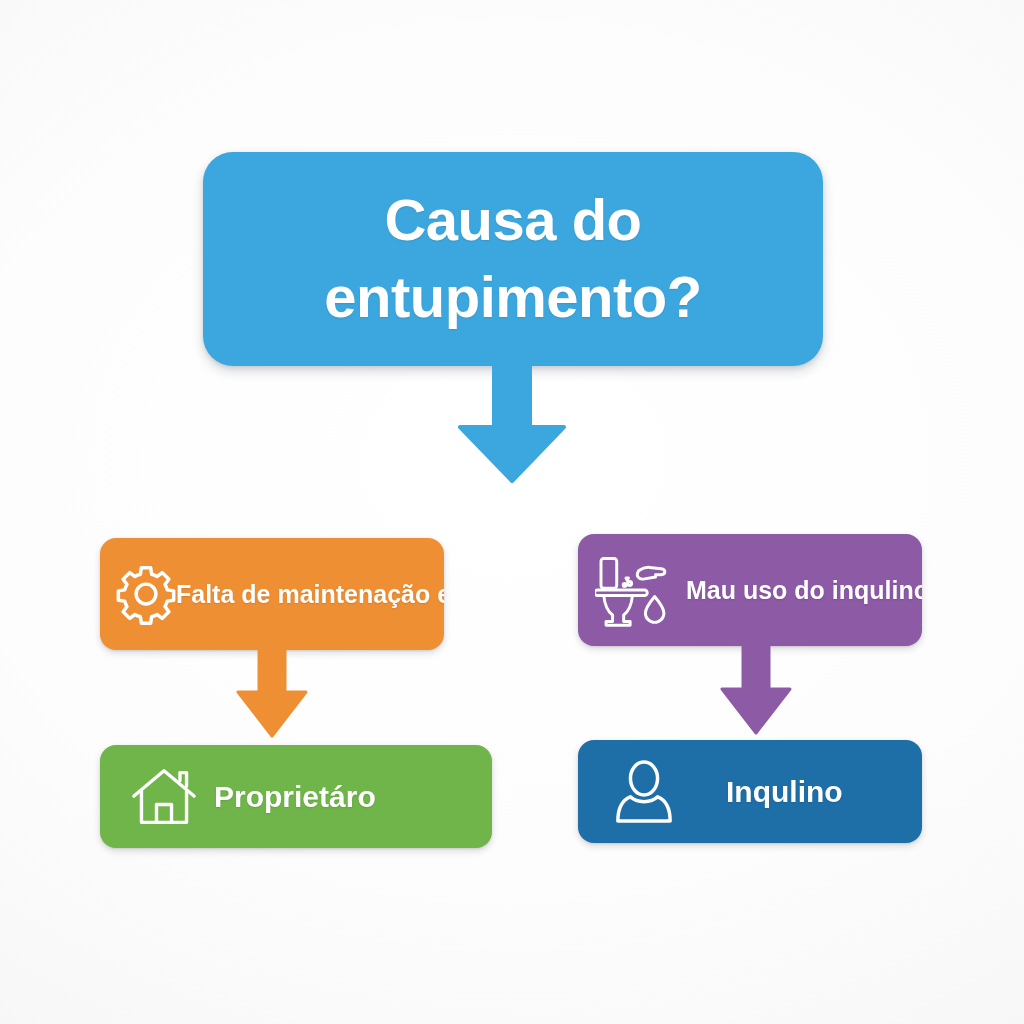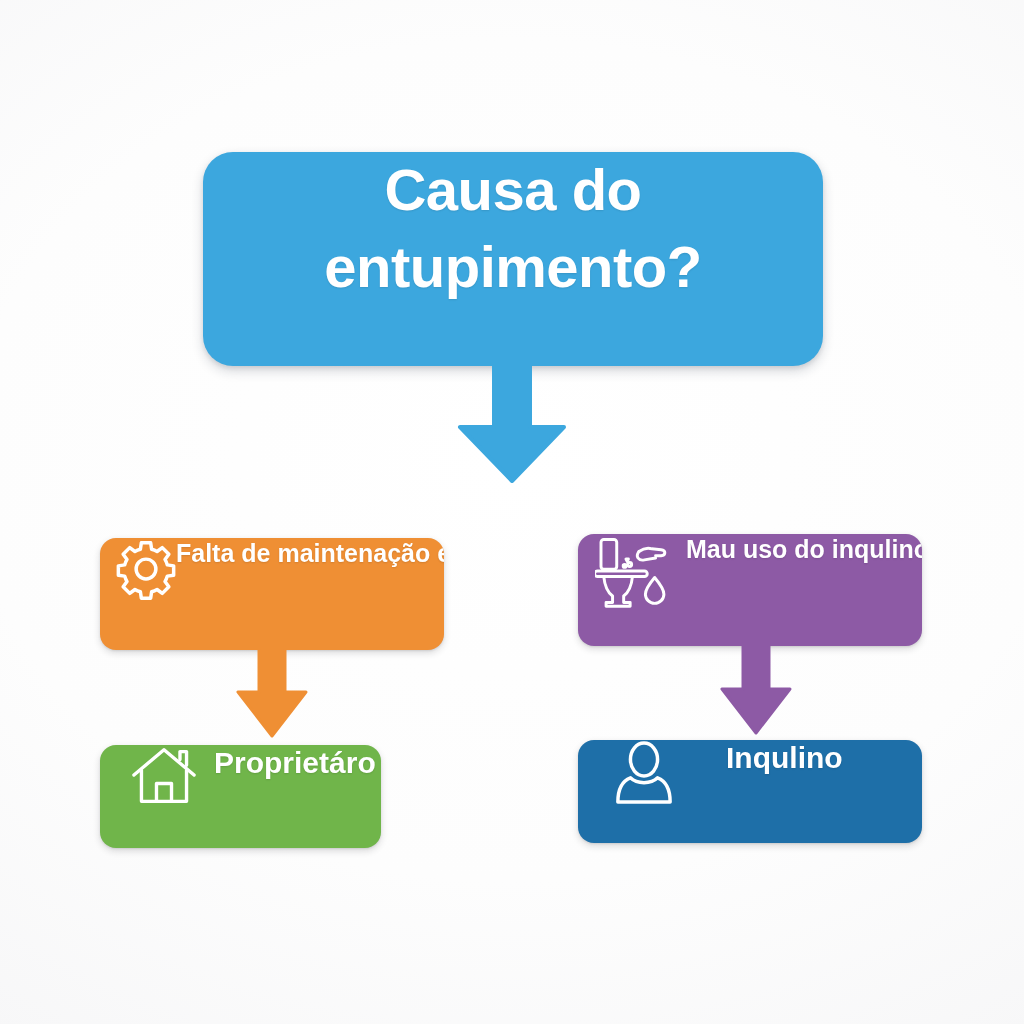--- a/index.html
+++ b/index.html
@@ -21,21 +21,21 @@
     background:
       radial-gradient(ellipse 900px 700px at 50% 45%, #ffffff 0%, #fdfdfd 60%, #f7f7f8 100%);
   }
 
   
   .node {
     position: absolute;
     box-sizing: border-box;
     border-radius: 18px;
     display: flex;
-    align-items: flex-start;
+    align-items: center;
     color: #ffffff;
     font-weight: bold;
     overflow: hidden;
     box-shadow: 0 3px 7px rgba(30,30,40,0.16), 0 1px 2px rgba(30,30,40,0.10);
   }
 
   
   #node-root {
     left: 203px;
     top: 152px;
@@ -84,21 +84,21 @@
   #node-branch-right .node-text { margin-left: 2px; margin-right: 6px; }
 
   
   .result {
     height: 103px;
     border-radius: 16px;
   }
   #node-result-left {
     left: 100px;
     top: 745px;
-    width: 281px;
+    width: 392px;
     background: #70b54a;
   }
   #node-result-right {
     left: 578px;
     top: 740px;
     width: 344px;
     background: #1e6fa8;
     gap: 32px;
   }
   .result .node-text {

